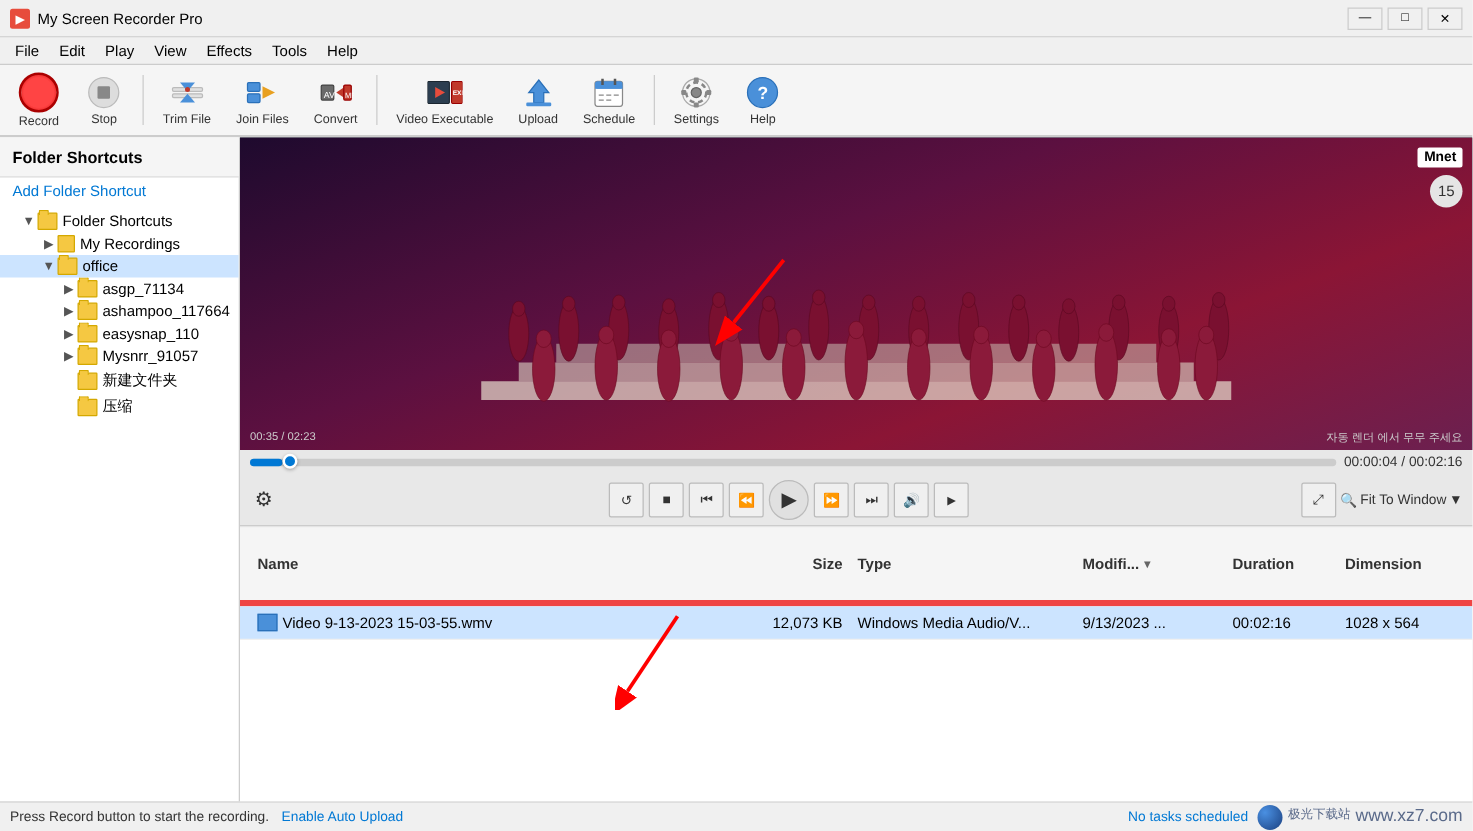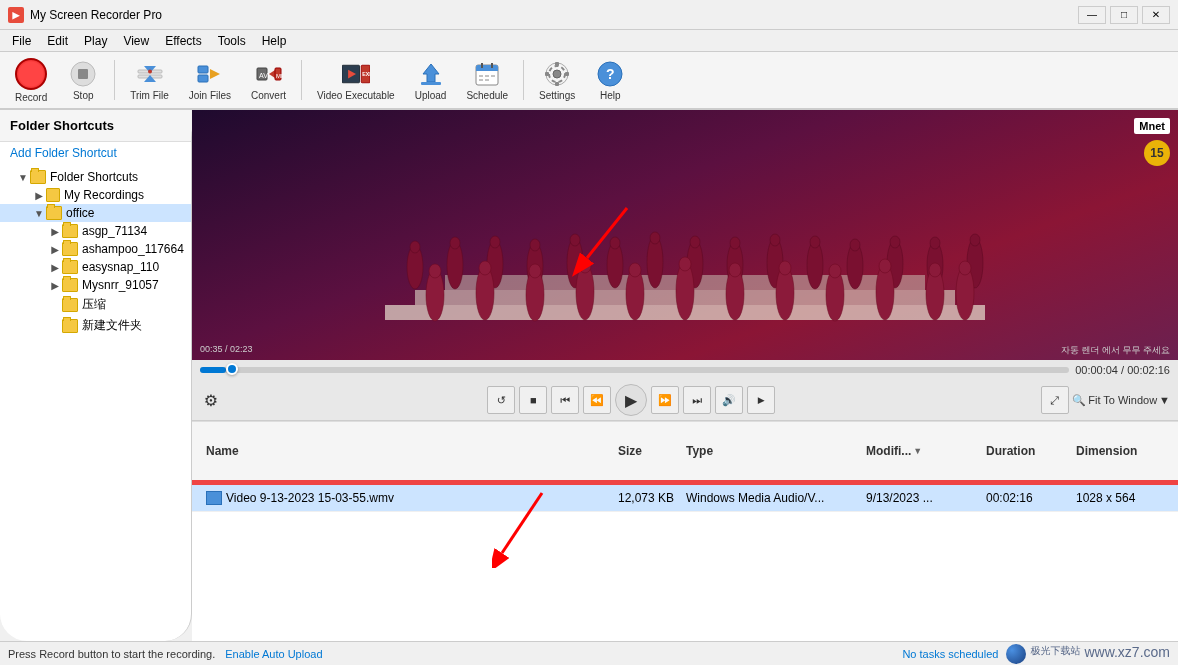--- a/index.html
+++ b/index.html
@@ -21,21 +21,21 @@
     .toolbar-btn { display: flex; flex-direction: column; align-items: center; justify-content: center; padding: 4px 8px; cursor: pointer; min-width: 48px; height: 50px; border: 1px solid transparent; font-size: 10px; gap: 2px; }
     .toolbar-separator { width: 1px; height: 40px; background: #ccc; margin: 0 4px; }
     .toolbar-icon { width: 32px; height: 32px; display: flex; align-items: center; justify-content: center; }
     .record-icon { width: 32px; height: 32px; background: radial-gradient(circle, #ff4444 60%, #cc0000); border-radius: 50%; border: 2px solid #aa0000; }
     .toolbar-label { font-size: 10px; color: #333; white-space: nowrap; }
 
     
     .main-layout { display: flex; height: calc(665px - 30px - 22px - 58px - 24px); }
 
     
-    .sidebar { width: 300px; background: white; border-right: 1px solid #ccc; display: flex; flex-direction: column; border-radius: 27px; }
+    .sidebar { width: 300px; background: white; border-right: 1px solid #ccc; display: flex; flex-direction: column; }
     .sidebar-header { padding: 8px 10px; font-weight: bold; font-size: 13px; background: #f5f5f5; border-bottom: 1px solid #ddd; }
     .add-shortcut { padding: 4px 10px; color: #0078d4; cursor: pointer; font-size: 12px; text-decoration: none; }
     .tree { padding: 4px 0; flex: 1; overflow-y: auto; }
     .tree-item { display: flex; align-items: center; padding: 2px 0; cursor: pointer; white-space: nowrap; }
     .tree-item.selected { background: #cce4ff; }
     .tree-indent { width: 16px; flex-shrink: 0; }
     .tree-toggle { width: 14px; flex-shrink: 0; text-align: center; font-size: 10px; color: #555; }
     .tree-folder-icon { width: 16px; height: 14px; background: #f5c842; border: 1px solid #d4a800; border-radius: 1px; margin-right: 4px; flex-shrink: 0; position: relative; }
     .tree-folder-icon::before { content: ''; position: absolute; top: -3px; left: 0; width: 6px; height: 3px; background: #f5c842; border: 1px solid #d4a800; border-bottom: none; border-radius: 1px 1px 0 0; }
     .tree-file-icon { width: 14px; height: 14px; background: #4a90d9; border: 1px solid #2a70b9; border-radius: 1px; margin-right: 4px; flex-shrink: 0; }
@@ -62,21 +62,21 @@
     .fit-window { font-size: 11px; color: #333; cursor: pointer; display: flex; align-items: center; gap: 2px; }
     .controls-center { display: flex; gap: 4px; align-items: center; }
     .controls-left { display: flex; gap: 2px; align-items: center; }
     .controls-right { display: flex; gap: 4px; align-items: center; }
 
     
     .file-list-area { flex: 1; display: flex; flex-direction: column; background: white; border-top: 1px solid #ddd; }
     .file-list-header { display: flex; padding: 20px 8px; background: #f5f5f5; border-bottom: 5px solid #ef4444; font-size: 12px; font-weight: bold; color: #333; }
     .file-list-col { padding: 2px 6px; }
     .col-name { flex: 0 0 380px; }
-    .col-size { flex: 0 0 100px; text-align: center; }
+    .col-size { flex: 0 0 100px; text-align: right; }
     .col-type { flex: 0 0 180px; }
     .col-modifi { flex: 0 0 120px; }
     .col-duration { flex: 0 0 90px; }
     .col-dimension { flex: 0 0 100px; }
     .file-list-body { flex: 1; overflow-y: auto; }
     .file-row { display: flex; padding: 4px 8px; align-items: center; cursor: pointer; border-bottom: 1px solid #f0f0f0; }
     .file-row.selected { background: #cce4ff; }
     .file-icon-small { width: 16px; height: 14px; background: #4a90d9; border: 1px solid #2a70b9; margin-right: 4px; flex-shrink: 0; display: inline-block; }
     .sort-arrow { font-size: 9px; color: #666; }
 
@@ -313,30 +313,30 @@
         <div class="tree-folder-icon"></div>
         <span class="tree-label">Mysnrr_91057</span>
       </div>
 
       <div class="tree-item">
         <div class="tree-indent"></div>
         <div class="tree-indent"></div>
         <div class="tree-indent"></div>
         <div class="tree-toggle" style="visibility:hidden;">▶</div>
         <div class="tree-folder-icon"></div>
+        <span class="tree-label">新建文件夹</span>
+      </div>
+
+      <div class="tree-item">
+        <div class="tree-indent"></div>
+        <div class="tree-indent"></div>
+        <div class="tree-indent"></div>
+        <div class="tree-toggle" style="visibility:hidden;">▶</div>
+        <div class="tree-folder-icon"></div>
         <span class="tree-label">压缩</span>
-      </div>
-
-      <div class="tree-item">
-        <div class="tree-indent"></div>
-        <div class="tree-indent"></div>
-        <div class="tree-indent"></div>
-        <div class="tree-toggle" style="visibility:hidden;">▶</div>
-        <div class="tree-folder-icon"></div>
-        <span class="tree-label">新建文件夹</span>
       </div>
     </div>
   </div>
 
   <div class="content-area">
 
     <div class="video-player">
 
       <div style="position:absolute;top:0;left:0;right:0;bottom:0;background:linear-gradient(160deg, #1e0a2e 0%, #5c1040 40%, #8b1535 70%, #6b2050 100%);"></div>
 
@@ -414,21 +414,21 @@
             <marker id="arrowhead1" markerWidth="8" markerHeight="6" refX="0" refY="3" orient="auto">
               <polygon points="0 0, 8 3, 0 6" fill="red"></polygon>
             </marker>
           </defs>
           <line x1="60" y1="10" x2="20" y2="60" stroke="red" stroke-width="3" marker-end="url(#arrowhead1)"></line>
         </svg>
       </div>
 
       <div style="position:absolute;top:8px;right:8px;background:white;padding:2px 5px;font-size:11px;font-weight:bold;border-radius:2px;">Mnet</div>
 
-      <div style="position:absolute;top:30px;right:8px;width:26px;height:26px;background:#eab308;border-radius:50%;display:flex;align-items:center;justify-content:center;font-weight:bold;font-size:12px;color:#333;">15</div>
+      <div style="position:absolute;top:30px;right:8px;width:26px;height:26px;background:#e5e5e5;border-radius:50%;display:flex;align-items:center;justify-content:center;font-weight:normal;font-size:12px;color:#333;">15</div>
 
       <div style="position:absolute;bottom:3px;left:0;right:0;display:flex;justify-content:space-between;padding:0 8px;">
         <span style="font-size:9px;color:#ccc;">00:35 / 02:23</span>
         <span style="font-size:9px;color:#ccc;">자동 렌더 에서 무무 주세요</span>
       </div>
     </div>
 
     <div class="playback-controls-wrapper">
       <div class="progress-bar-row">
         <div class="progress-track">

